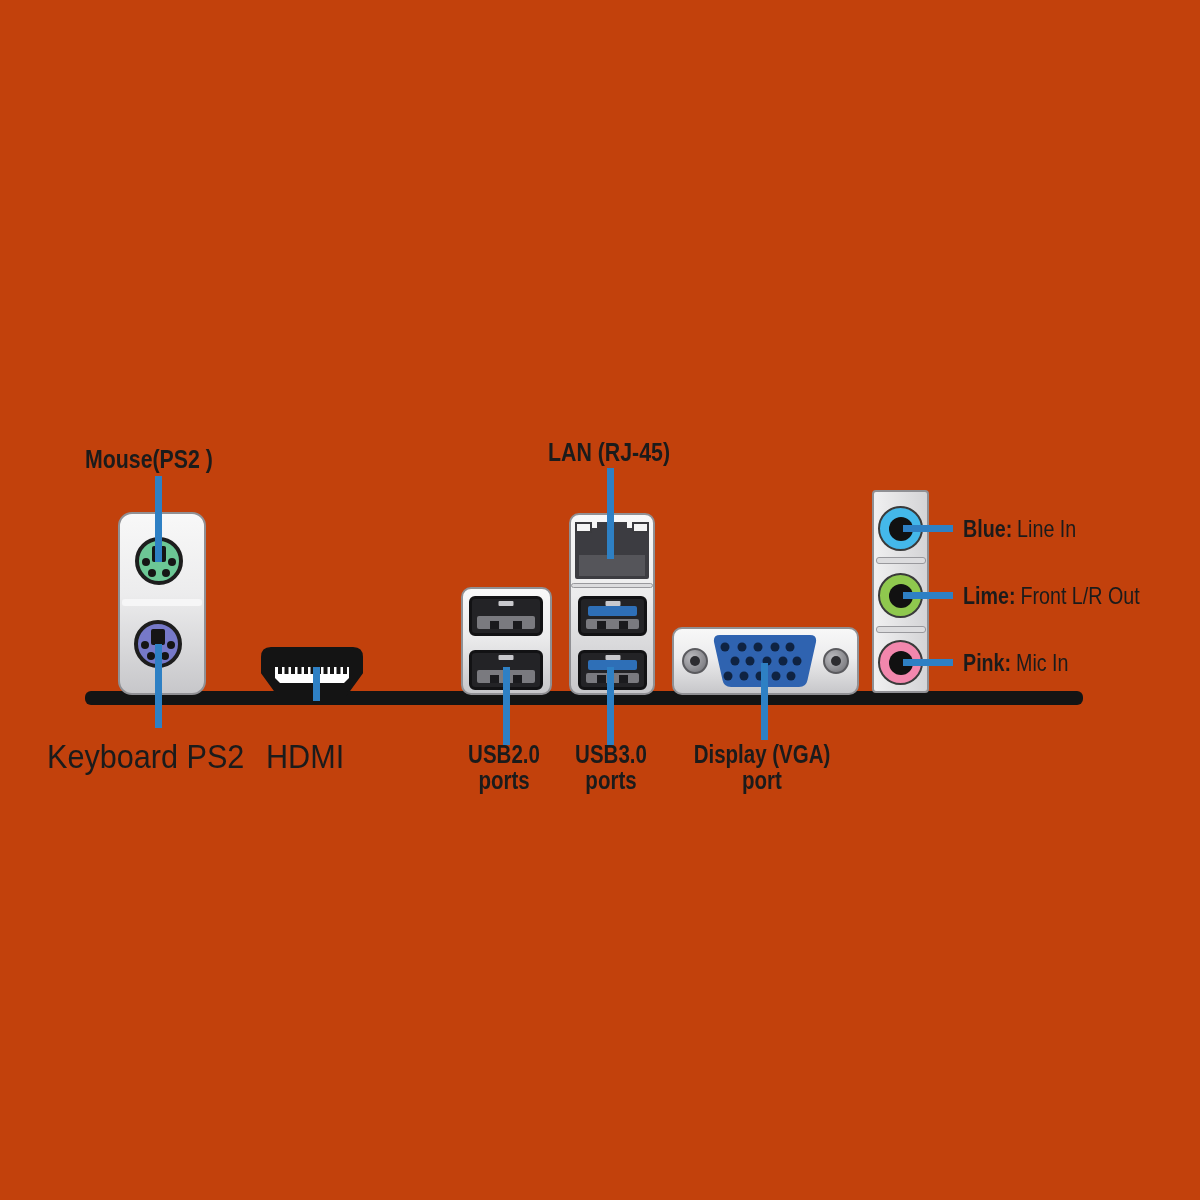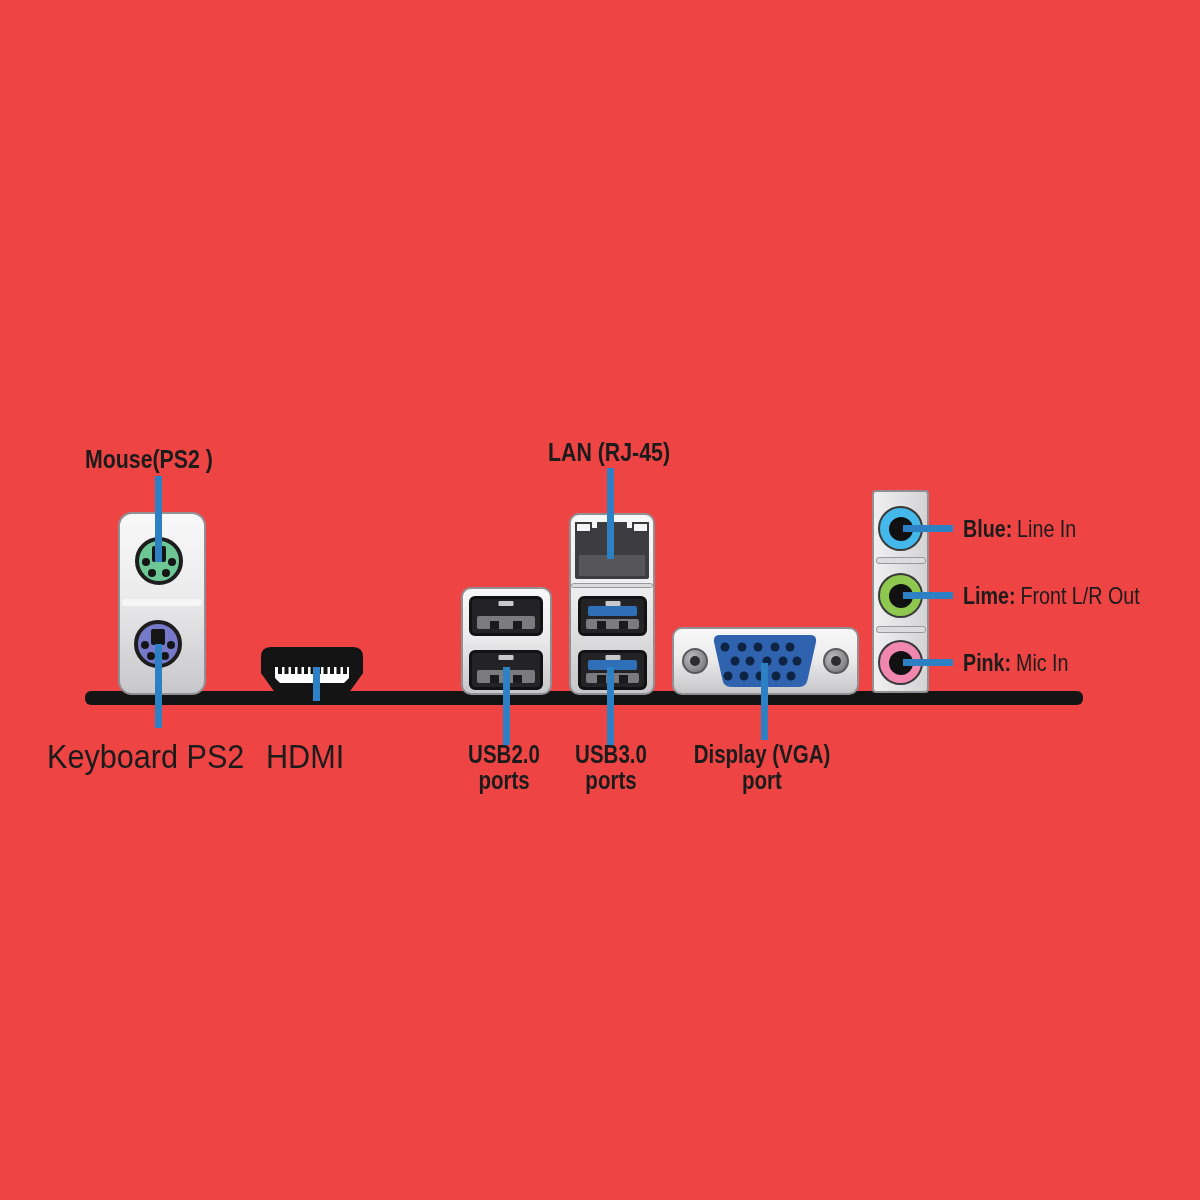--- a/index.html
+++ b/index.html
@@ -1,16 +1,16 @@
 <!DOCTYPE html>
 <html><head>
 <meta charset="utf-8">
 <style>
   html,body{margin:0;padding:0;background:#fff;}
-  #canvas{position:relative;width:1200px;height:1200px;background:#ef4444;overflow:hidden;
+  #canvas{position:relative;width:1200px;height:1200px;background:#c2410c;overflow:hidden;
           font-family:"Liberation Sans",sans-serif;color:#1b1b1b;}
   .abs{position:absolute;}
   .bar{position:absolute;left:85px;top:691px;width:998px;height:14px;background:#141414;border-radius:6px;}
   .leader-v{position:absolute;width:7px;background:#2e80c4;z-index:30;}
   .leader-h{position:absolute;height:7px;background:#2e80c4;z-index:30;}
   .label{position:absolute;white-space:nowrap;z-index:40;}
   .lbl-sm{font-size:26px;font-weight:bold;transform:scaleX(0.82);transform-origin:left top;}
   .lbl-lg{font-size:34px;font-weight:normal;transform:scaleX(0.9);transform-origin:left top;}
   .lbl-c{font-size:25px;font-weight:bold;line-height:26px;text-align:center;transform:scaleX(0.82);transform-origin:center top;}
   .housing{position:absolute;background:linear-gradient(180deg,#f8f8f8 0%,#ececed 45%,#c7c7ca 100%);

